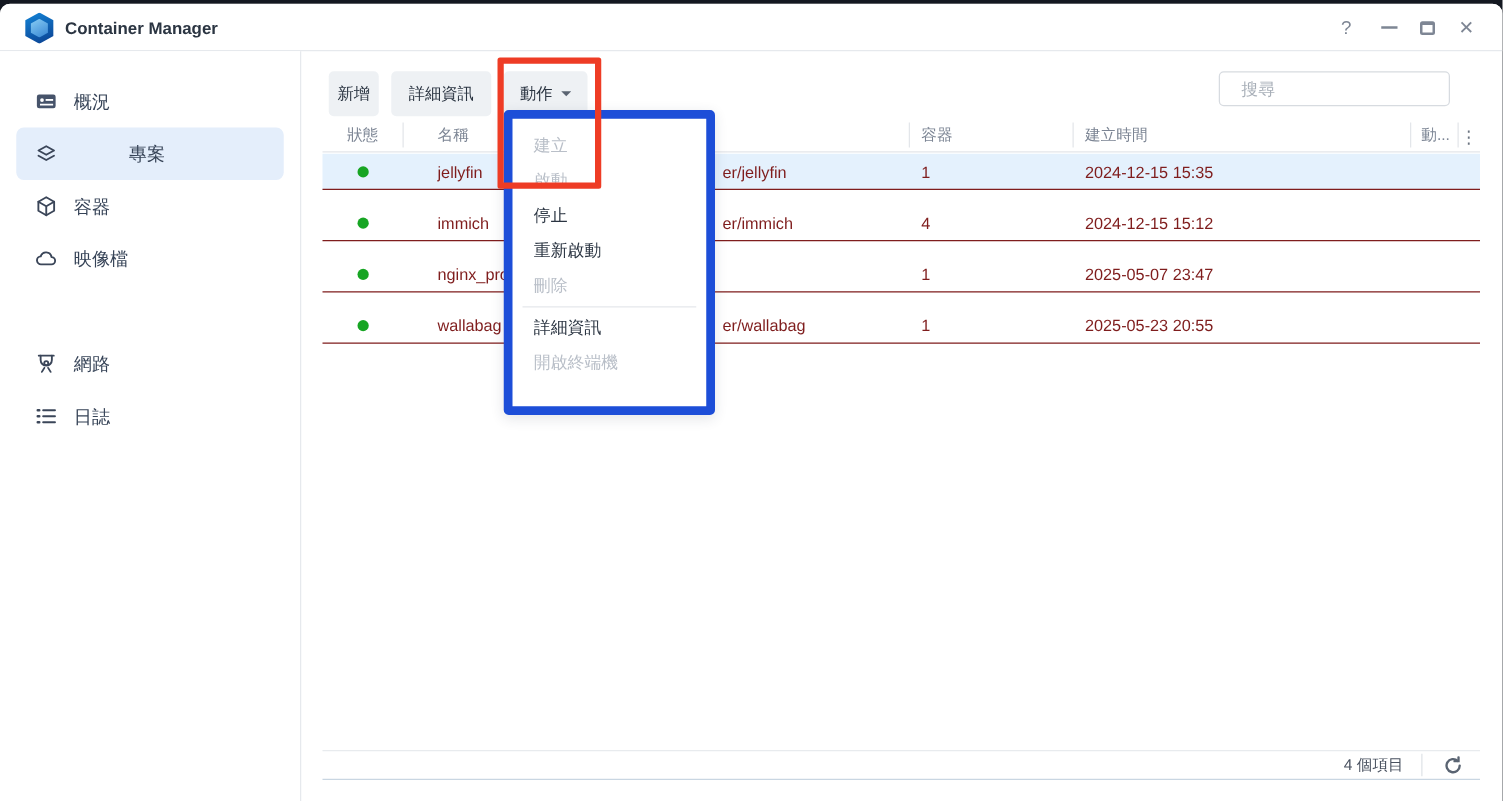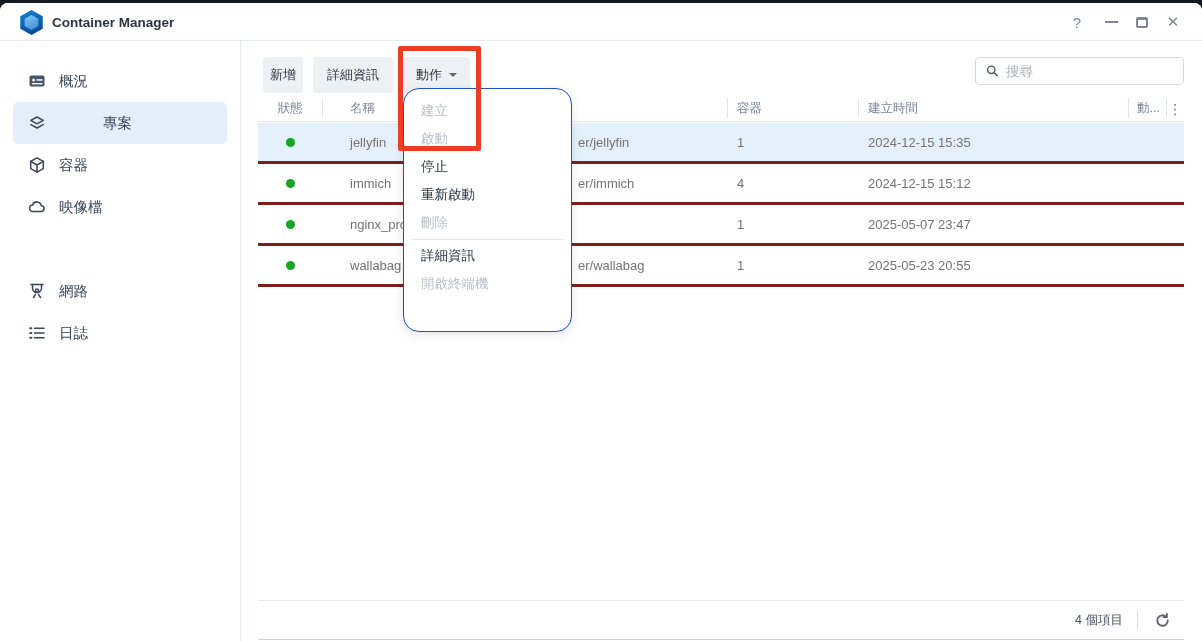--- a/index.html
+++ b/index.html
@@ -39,54 +39,54 @@
 
   
   .btn { position:absolute; top:54px; height:36px; background:#eef1f4; border:none; border-radius:4px;
          font-family:Liberation Sans, sans-serif; font-size:13px; color:#2b3542; cursor:pointer; display:flex;
          align-items:center; justify-content:center; }
   .btn-add { left:263px; width:40px; }
   .btn-details { left:313px; width:80px; }
   .btn-action { left:403px; width:67px; }
   .caret { width:0; height:0; border-left:4px solid transparent; border-right:4px solid transparent;
            border-top:4px solid #5a6472; margin-left:7px; }
-  .search { position:absolute; left:975px; top:54px; width:209px; height:28px; border:1px solid #d7dbe0;
+  .search { position:absolute; left:975px; top:54px; width:185px; height:28px; border:1px solid #d7dbe0;
             border-radius:4px; display:flex; align-items:center; background:#fff; }
   .search svg { width:14px; height:14px; margin-left:10px; stroke:#565f6b; fill:none; stroke-width:1.8; }
   .search input { border:none; outline:none; flex:1; margin-left:7px; font-family:inherit; font-size:13.5px; color:#333; background:transparent; }
   .search input::placeholder { color:#a8afb8; }
 
   
   .thead { position:absolute; left:258px; width:926px; top:93px; height:26px; background:#fff;
            border-bottom:1px solid #e3e6ea; font-size:12.5px; color:#7c8594; }
   .hdiv { position:absolute; top:2px; height:20px; width:1px; background:#e3e6ea; }
   .cell { position:absolute; top:0; display:flex; align-items:center; height:100%; white-space:nowrap; overflow:hidden; }
   .c-status  { left:0;    width:64px;  justify-content:center; }
   .c-name    { left:64px; width:160px; padding-left:28px; }
   .c-image   { left:224px;width:245px; padding-left:96px; }
   .c-cont    { left:469px;width:131px; padding-left:10px; }
   .c-created { left:600px;width:270px; padding-left:10px; }
   .c-action  { left:870px;width:38px;  padding-left:9px; }
   .c-more    { left:908px;width:18px;  justify-content:center; font-size:14px; color:#6b7480; cursor:pointer; }
-  .trow { position:absolute; left:258px; width:926px; height:41px; border-bottom:3px solid #7f1d1d;
-          font-size:13px; color:#737373; cursor:pointer; background:#fff; }
+  .trow { position:absolute; left:258px; width:926px; height:29px; border-bottom:1px solid #7f1d1d;
+          font-size:13px; color:#7f1d1d; cursor:pointer; background:#fff; }
   .trow.sel { background:#e4f1fd; }
   .dot { width:9px; height:9px; border-radius:50%; background:#17a523; }
 
   
-  .footer { position:absolute; left:258px; width:926px; top:597px; height:40px;
+  .footer { position:absolute; left:258px; width:926px; top:597px; height:24px;
             border-top:1px solid #e8ebee; border-bottom:1px solid #c9d6e2;
             display:flex; align-items:center; justify-content:flex-end; font-size:12.5px; color:#4a5260; }
   .footer .vd { width:1px; height:18px; background:#dfe3e8; margin:0 12px 0 14px; }
   .refresh { width:24px; height:20px; display:flex; align-items:center; justify-content:center; cursor:pointer; margin-right:10px; }
   .refresh svg { width:15px; height:15px; stroke:#5a6472; fill:none; stroke-width:2; stroke-linecap:round; }
 
   
   .menu { position:absolute; left:403px; top:85px; width:169px; height:244px; background:#fff;
-          border:1px solid #1d4ed8; border-radius:16px; box-shadow:0 3px 10px rgba(40,50,70,.12);
+          border:7px solid #1d4ed8; border-radius:4px; box-shadow:0 3px 10px rgba(40,50,70,.12);
           z-index:5; padding-top:8px; }
   .mi { height:28px; display:flex; align-items:center; padding-left:17px; font-size:13.5px;
         color:#2b3542; cursor:pointer; white-space:nowrap; }
   .mi.dis { color:#b9bfc8; cursor:default; }
   .msep { height:1px; background:#e5e8ec; margin:2px 8px; }
 
   
   .redbox { position:absolute; left:398px; top:43px; width:83px; height:105px;
             border:5px solid #ee3c25; border-radius:2px; z-index:6; pointer-events:none; }
 </style>

